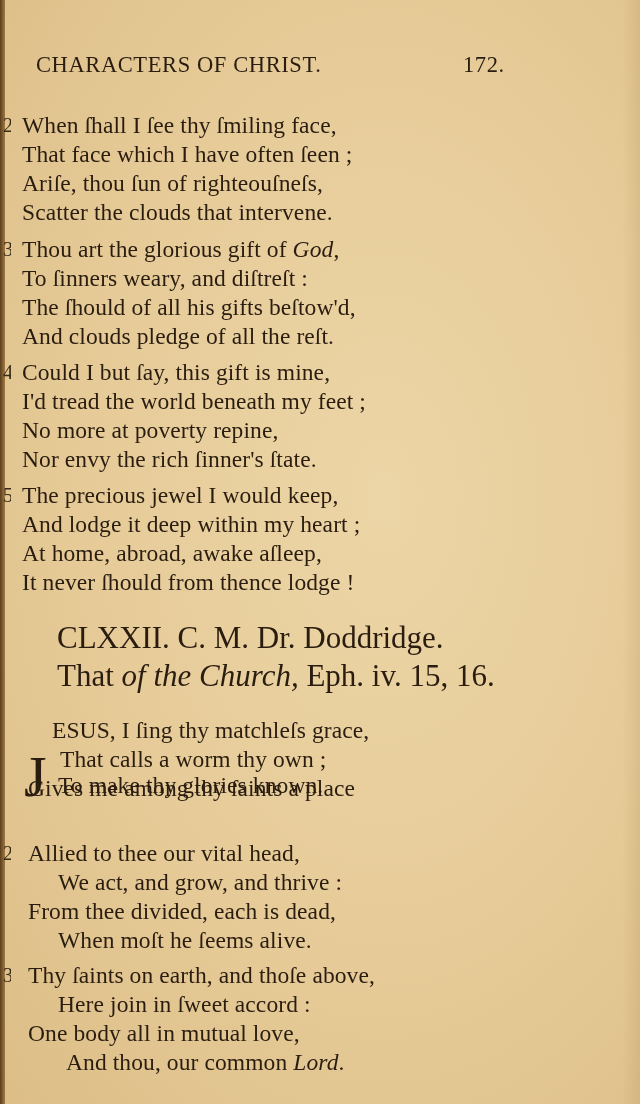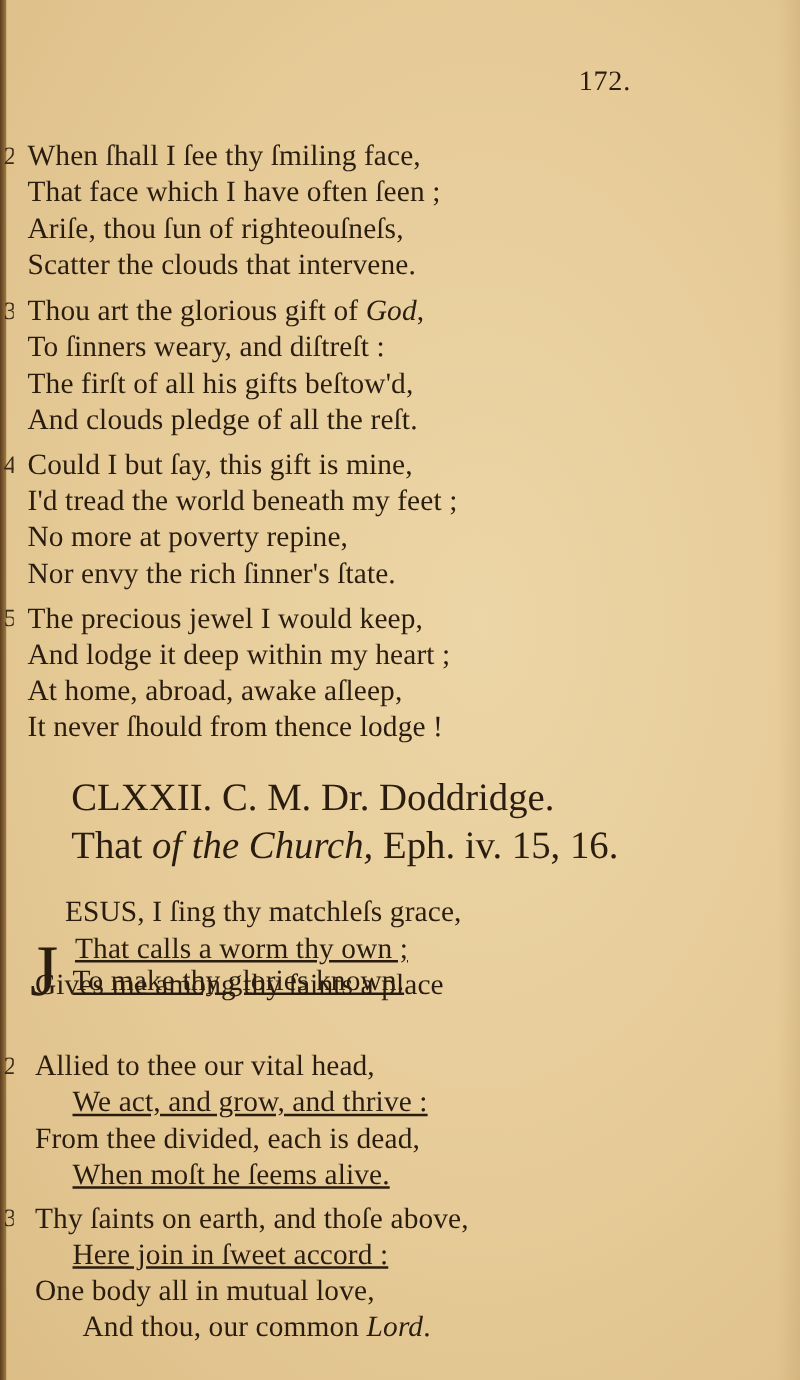--- a/index.html
+++ b/index.html
@@ -22,46 +22,47 @@
     font-size:22.5px; letter-spacing:0.6px;
   }
   .header .title { position:absolute; left:0; top:0; }
   .header .pagenum { position:absolute; left:427px; top:0; }
   .line {
     position:absolute; left:22px; font-size:23.5px; white-space:nowrap; letter-spacing:0.1px;
   }
   .line .num {
     position:absolute; left:-19px; top:2px; font-size:20px; color:#3a2a18; width:8px; overflow:hidden;
   }
-  .indent { left:58px;text-decoration:underline; }
+  .indent { left:58px; }
   .hymn-head { position:absolute; left:57px; font-size:31px; white-space:nowrap; }
   .dropcap {
     position:absolute; left:24px; top:748px; font-size:58px; line-height:58px;
     font-family:"Liberation Serif", serif;
   }
   em { font-style:italic;margin-top:16px; }
 </style>
 </head>
 <body>
 
 <div class="spine"></div>
 <div class="edge-right"></div>
 
 <div class="header">
+  <span class="title">CHARACTERS OF CHRIST.</span>
   <span class="pagenum">172.</span>
 </div>
 
 <div class="line" style="top:112px"><span class="num">2</span><span>When ſhall I ſee thy ſmiling face,</span></div>
 <div class="line" style="top:141px">That face which I have often ſeen ;</div>
 <div class="line" style="top:170px">Ariſe, thou ſun of righteouſneſs,</div>
 <div class="line" style="top:199px">Scatter the clouds that intervene.</div>
 
 <div class="line" style="top:236px"><span class="num">3</span><span>Thou art the glorious gift of </span><em>God</em><span>,</span></div>
 <div class="line" style="top:265px">To ſinners weary, and diſtreſt :</div>
-<div class="line" style="top:294px">The firſt of all his gifts beſtow'd,</div>
+<div class="line" style="top:294px">The ſhould of all his gifts beſtow'd,</div>
 <div class="line" style="top:323px">And clouds pledge of all the reſt.</div>
 
 <div class="line" style="top:359px"><span class="num">4</span><span>Could I but ſay, this gift is mine,</span></div>
 <div class="line" style="top:388px">I'd tread the world beneath my feet ;</div>
 <div class="line" style="top:417px">No more at poverty repine,</div>
 <div class="line" style="top:446px">Nor envy the rich ſinner's ſtate.</div>
 
 <div class="line" style="top:482px"><span class="num">5</span><span>The precious jewel I would keep,</span></div>
 <div class="line" style="top:511px">And lodge it deep within my heart ;</div>
 <div class="line" style="top:540px">At home, abroad, awake aſleep,</div>

